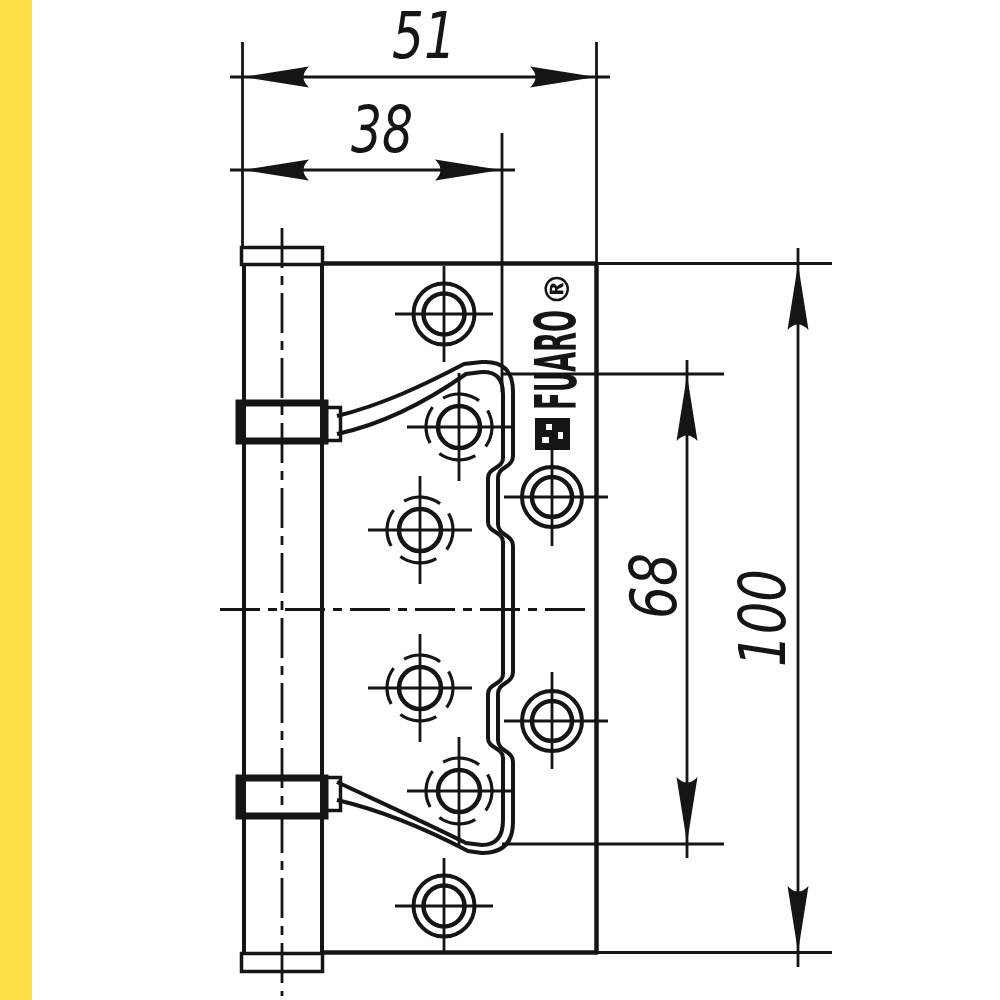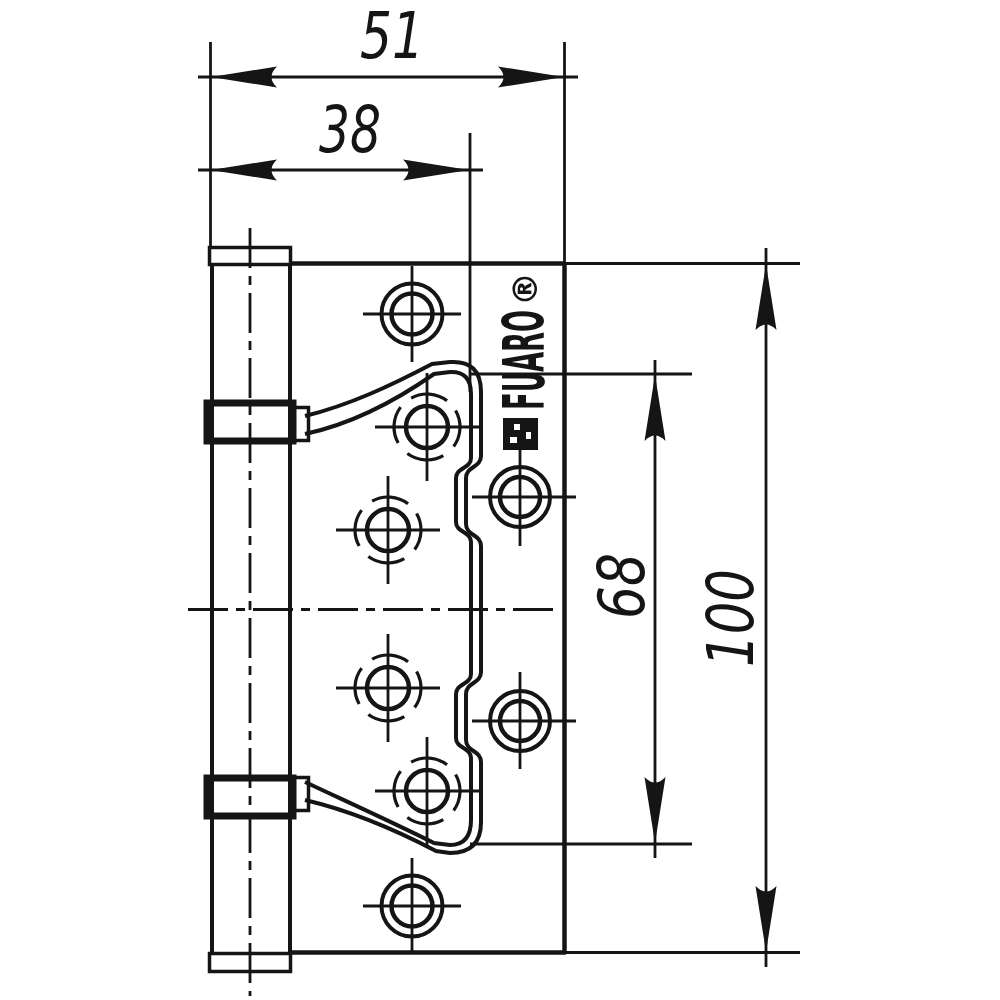--- a/index.html
+++ b/index.html
@@ -1,17 +1,17 @@
 <!DOCTYPE html>
 <html><head>
 <meta charset="utf-8">
 <style>
   html,body{margin:0;padding:0;background:#ffffff;}
   body{width:1000px;height:1000px;overflow:hidden;font-family:"DejaVu Sans","Liberation Sans",sans-serif;}
-  #stage{width:896px;height:1000px;position:relative;background:#fde047;}
+  #stage{width:896px;height:1000px;position:relative;background:#fde047;padding-left:32px;}
   svg{display:block;}
   .ln{stroke:#151515;fill:none;}
   .fill{fill:#151515;stroke:none;}
   .dimtext{font-family:"DejaVu Sans","Liberation Sans",sans-serif;font-style:italic;font-size:64px;fill:#151515;}
   .brandtext{font-family:"DejaVu Sans","Liberation Sans",sans-serif;font-weight:bold;fill:#151515;}
 </style>
 </head>
 <body>
 
 <div id="stage">

